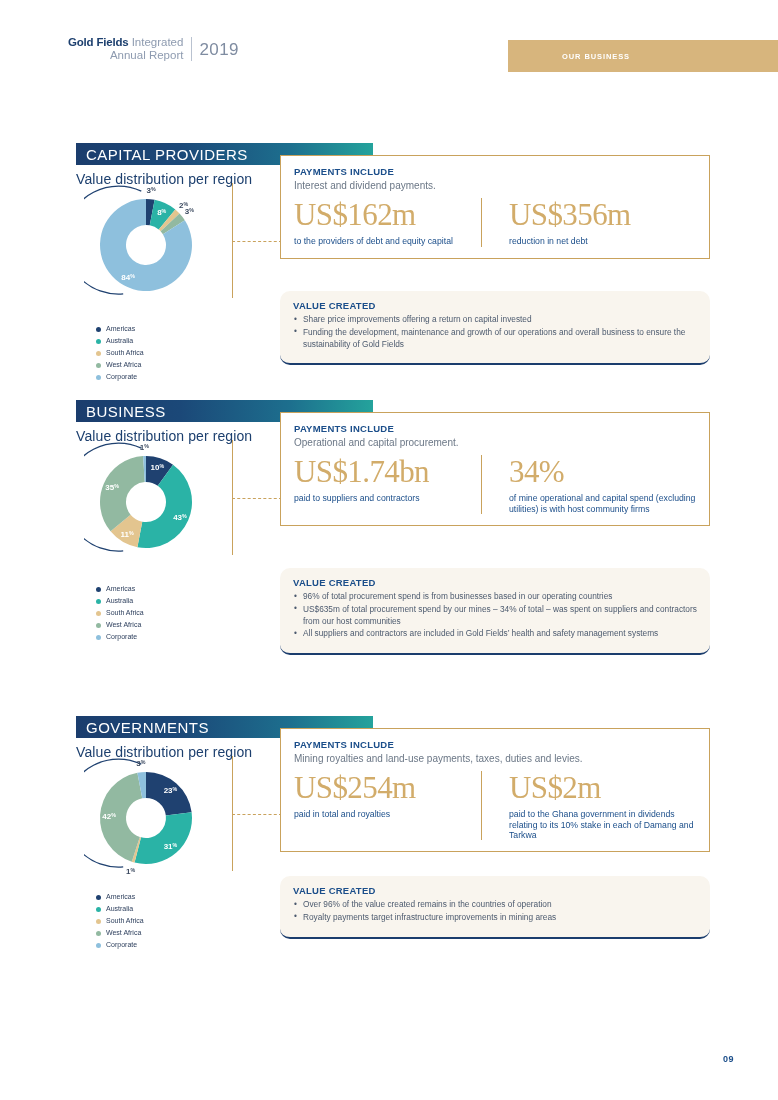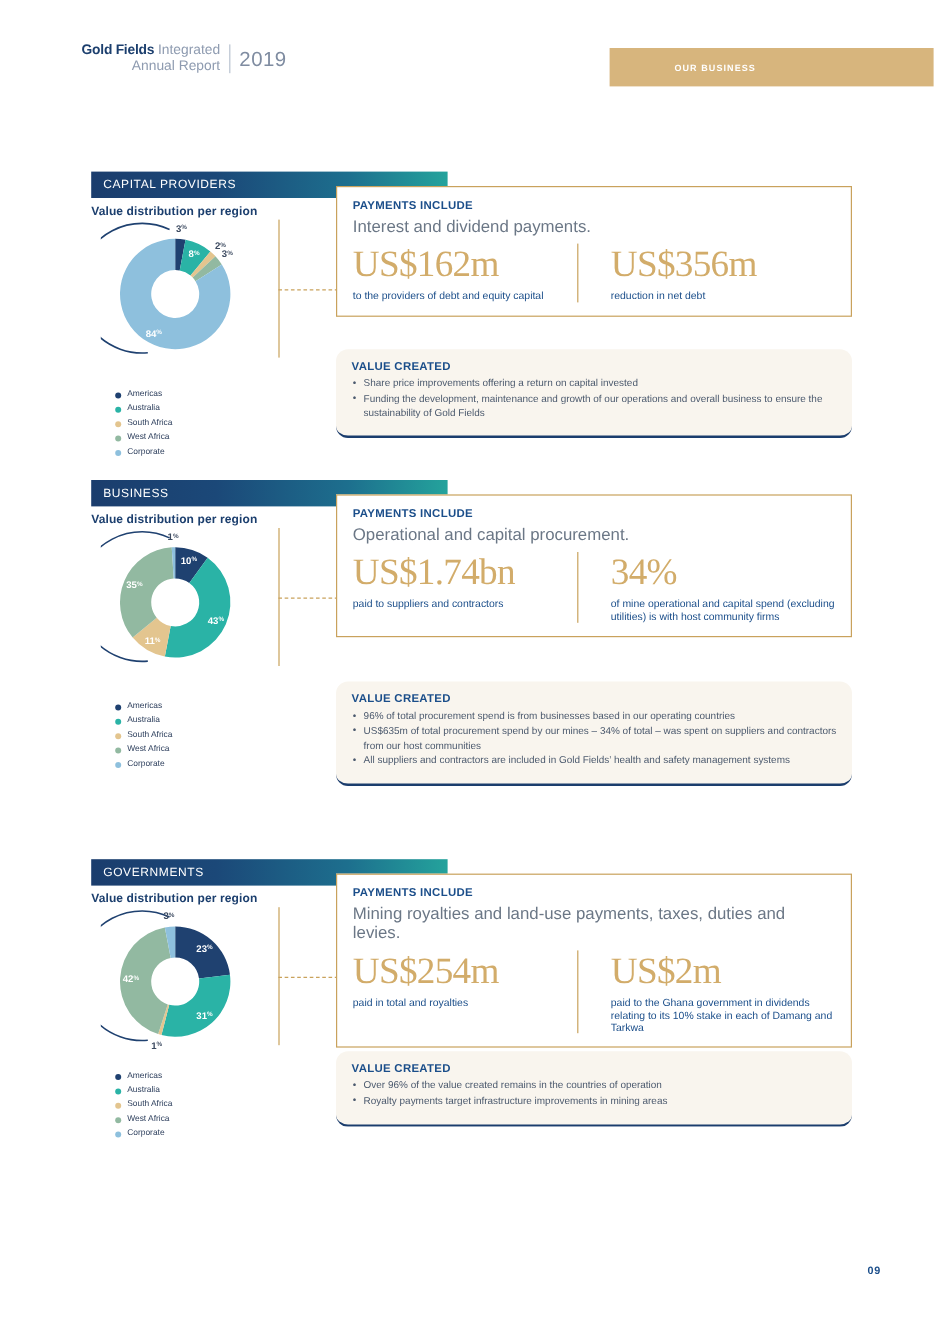--- a/index.html
+++ b/index.html
@@ -34,27 +34,27 @@
 
   
   .section { position: absolute; left: 0; width: 778px; }
   #section-0 { top: 143px; }
   #section-1 { top: 400px; }
   #section-2 { top: 716px; }
 
   .sec-header {
     position: absolute; left: 76px; top: 0; width: 297px; height: 22px;
     background: linear-gradient(to right, #1b3d6d 0%, #1b4878 35%, #1d6f8e 72%, #24a39c 100%);
-    color: #ffffff; font-size: 10px; letter-spacing: 0.5px;
+    color: #ffffff; font-size: 15px; letter-spacing: 0.5px;
     display: flex; align-items: center; padding-left: 10px;
   }
 
   .chart-title {
     position: absolute; left: 76px; top: 28px;
-    font-size: 10px; font-weight: bold; color: #1c3f6e; letter-spacing: 0.1px;
+    font-size: 14px; font-weight: normal; color: #1c3f6e; letter-spacing: 0.1px;
   }
 
   .donut-wrap { position: absolute; left: 84px; top: 42px; width: 160px; height: 120px; }
   .donut-wrap svg { display: block; }
 
   .legend { position: absolute; left: 96px; font-size: 7px; color: #2c3e5c; line-height: 1.72; }
   #legend-0 { top: 323px; }
   #legend-1 { top: 583px; }
   #legend-2 { top: 891px; }
   .legend-item { display: flex; align-items: center; }
@@ -64,21 +64,21 @@
     position: absolute; height: 0; border-top: 1.2px dashed #c9a25c;
   }
 
   
   .pay-panel {
     position: absolute; left: 280px; width: 430px;
     border: 1.1px solid #c9a25c; background: #ffffff;
     padding: 10px 13px 11px 13px;
   }
   .pay-title { font-size: 9.5px; font-weight: bold; color: #1b4e8a; letter-spacing: 0.25px; }
-  .pay-sub { font-size: 14px; color: #6b7786; margin-top: 3px; }
+  .pay-sub { font-size: 10px; color: #6b7786; margin-top: 3px; }
   .pay-cols { display: flex; margin-top: 7px; }
   .pay-col { flex: 1; min-width: 0; }
   .pay-col.second { padding-left: 27px; border-left: 1.1px solid #c9a25c; }
   .big-num {
     font-size: 31px; color: #d2ac6a; line-height: 1.08;
     font-weight: 300; letter-spacing: -0.6px;
     font-family: Liberation Serif, serif;
   }
   .big-cap { font-size: 8.7px; color: #1b4e8a; line-height: 1.18; margin-top: 5px; }
 

